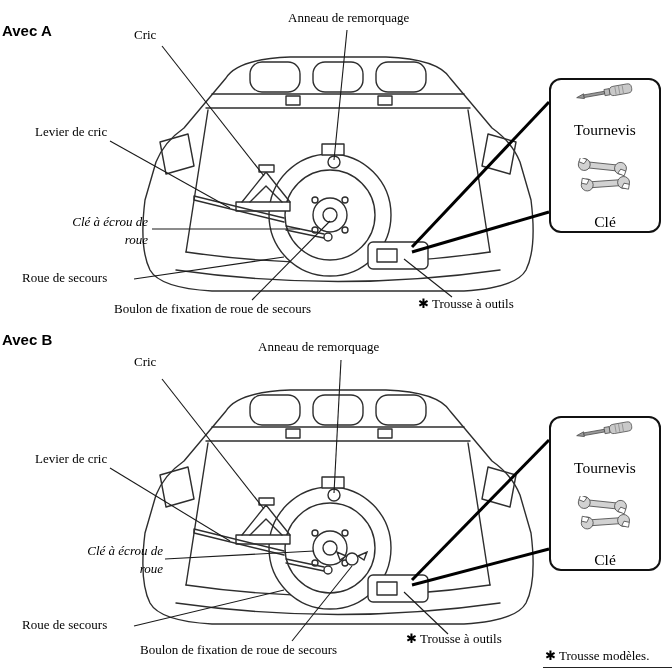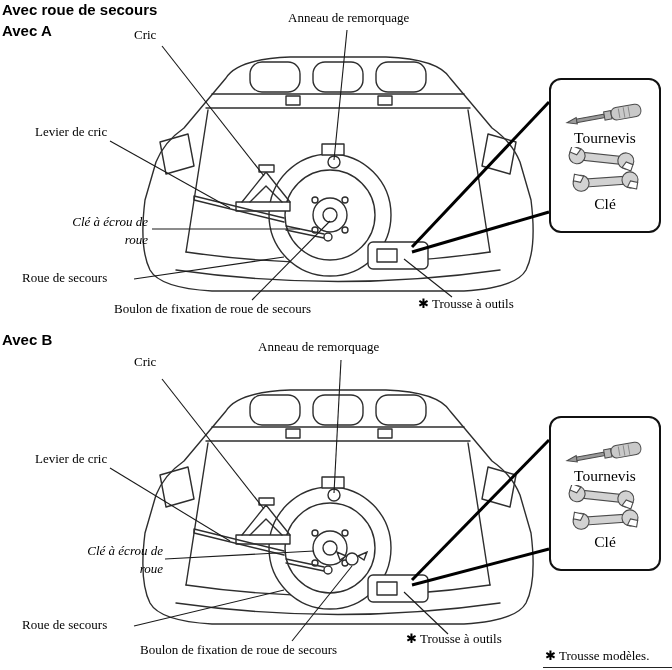--- a/index.html
+++ b/index.html
@@ -15,21 +15,21 @@
   }
   .lbl {
     position:absolute; font-size:13px; line-height:1.25;
     white-space:nowrap;
   }
   .lbl.wrap { white-space:normal; text-align:right; width:100px; line-height:1.42;font-style:italic; }
   .toolbox {
     position:absolute; left:549px; width:112px; height:155px;
     border:2.5px solid #111; border-radius:12px; background:#fff;
     display:flex; flex-direction:column; align-items:center; justify-content:center;
-    gap:0; z-index:2;
+    gap:19px; z-index:2;
   }
   .tool-label { font-size:15.5px; }
   .footnote { position:absolute; font-size:13px; white-space:nowrap; }
   .edge-rule { position:absolute; border-top:1.5px solid #222; }
 </style>
 </head>
 <body>
 
 <div class="page">
 
@@ -102,21 +102,20 @@
     </g>
 
     <g stroke="#000" stroke-width="3" fill="none">
       <path d="M412,247 L549,102"></path>
       <path d="M412,252 L549,212"></path>
       <path d="M412,580 L549,440"></path>
       <path d="M412,585 L549,549"></path>
     </g>
   </svg>
 
-  <div class="heading" style="left:2px; top:1px;">Avec roue de secours</div>
   <div class="heading" style="left:2px; top:22px;">Avec A</div>
   <div class="heading" style="left:2px; top:331px;">Avec B</div>
 
   <span class="lbl" style="left:288px; top:10px;">Anneau de remorquage</span>
   <span class="lbl" style="left:134px; top:27px;">Cric</span>
   <span class="lbl" style="left:35px; top:124px;">Levier de cric</span>
   <span class="lbl wrap" style="left:48px; top:213px;">Clé à écrou de roue</span>
   <span class="lbl" style="left:22px; top:270px;">Roue de secours</span>
   <span class="lbl" style="left:114px; top:301px;">Boulon de fixation de roue de secours</span>
   <span class="lbl" style="left:418px; top:296px;">✱ Trousse à outils</span>

